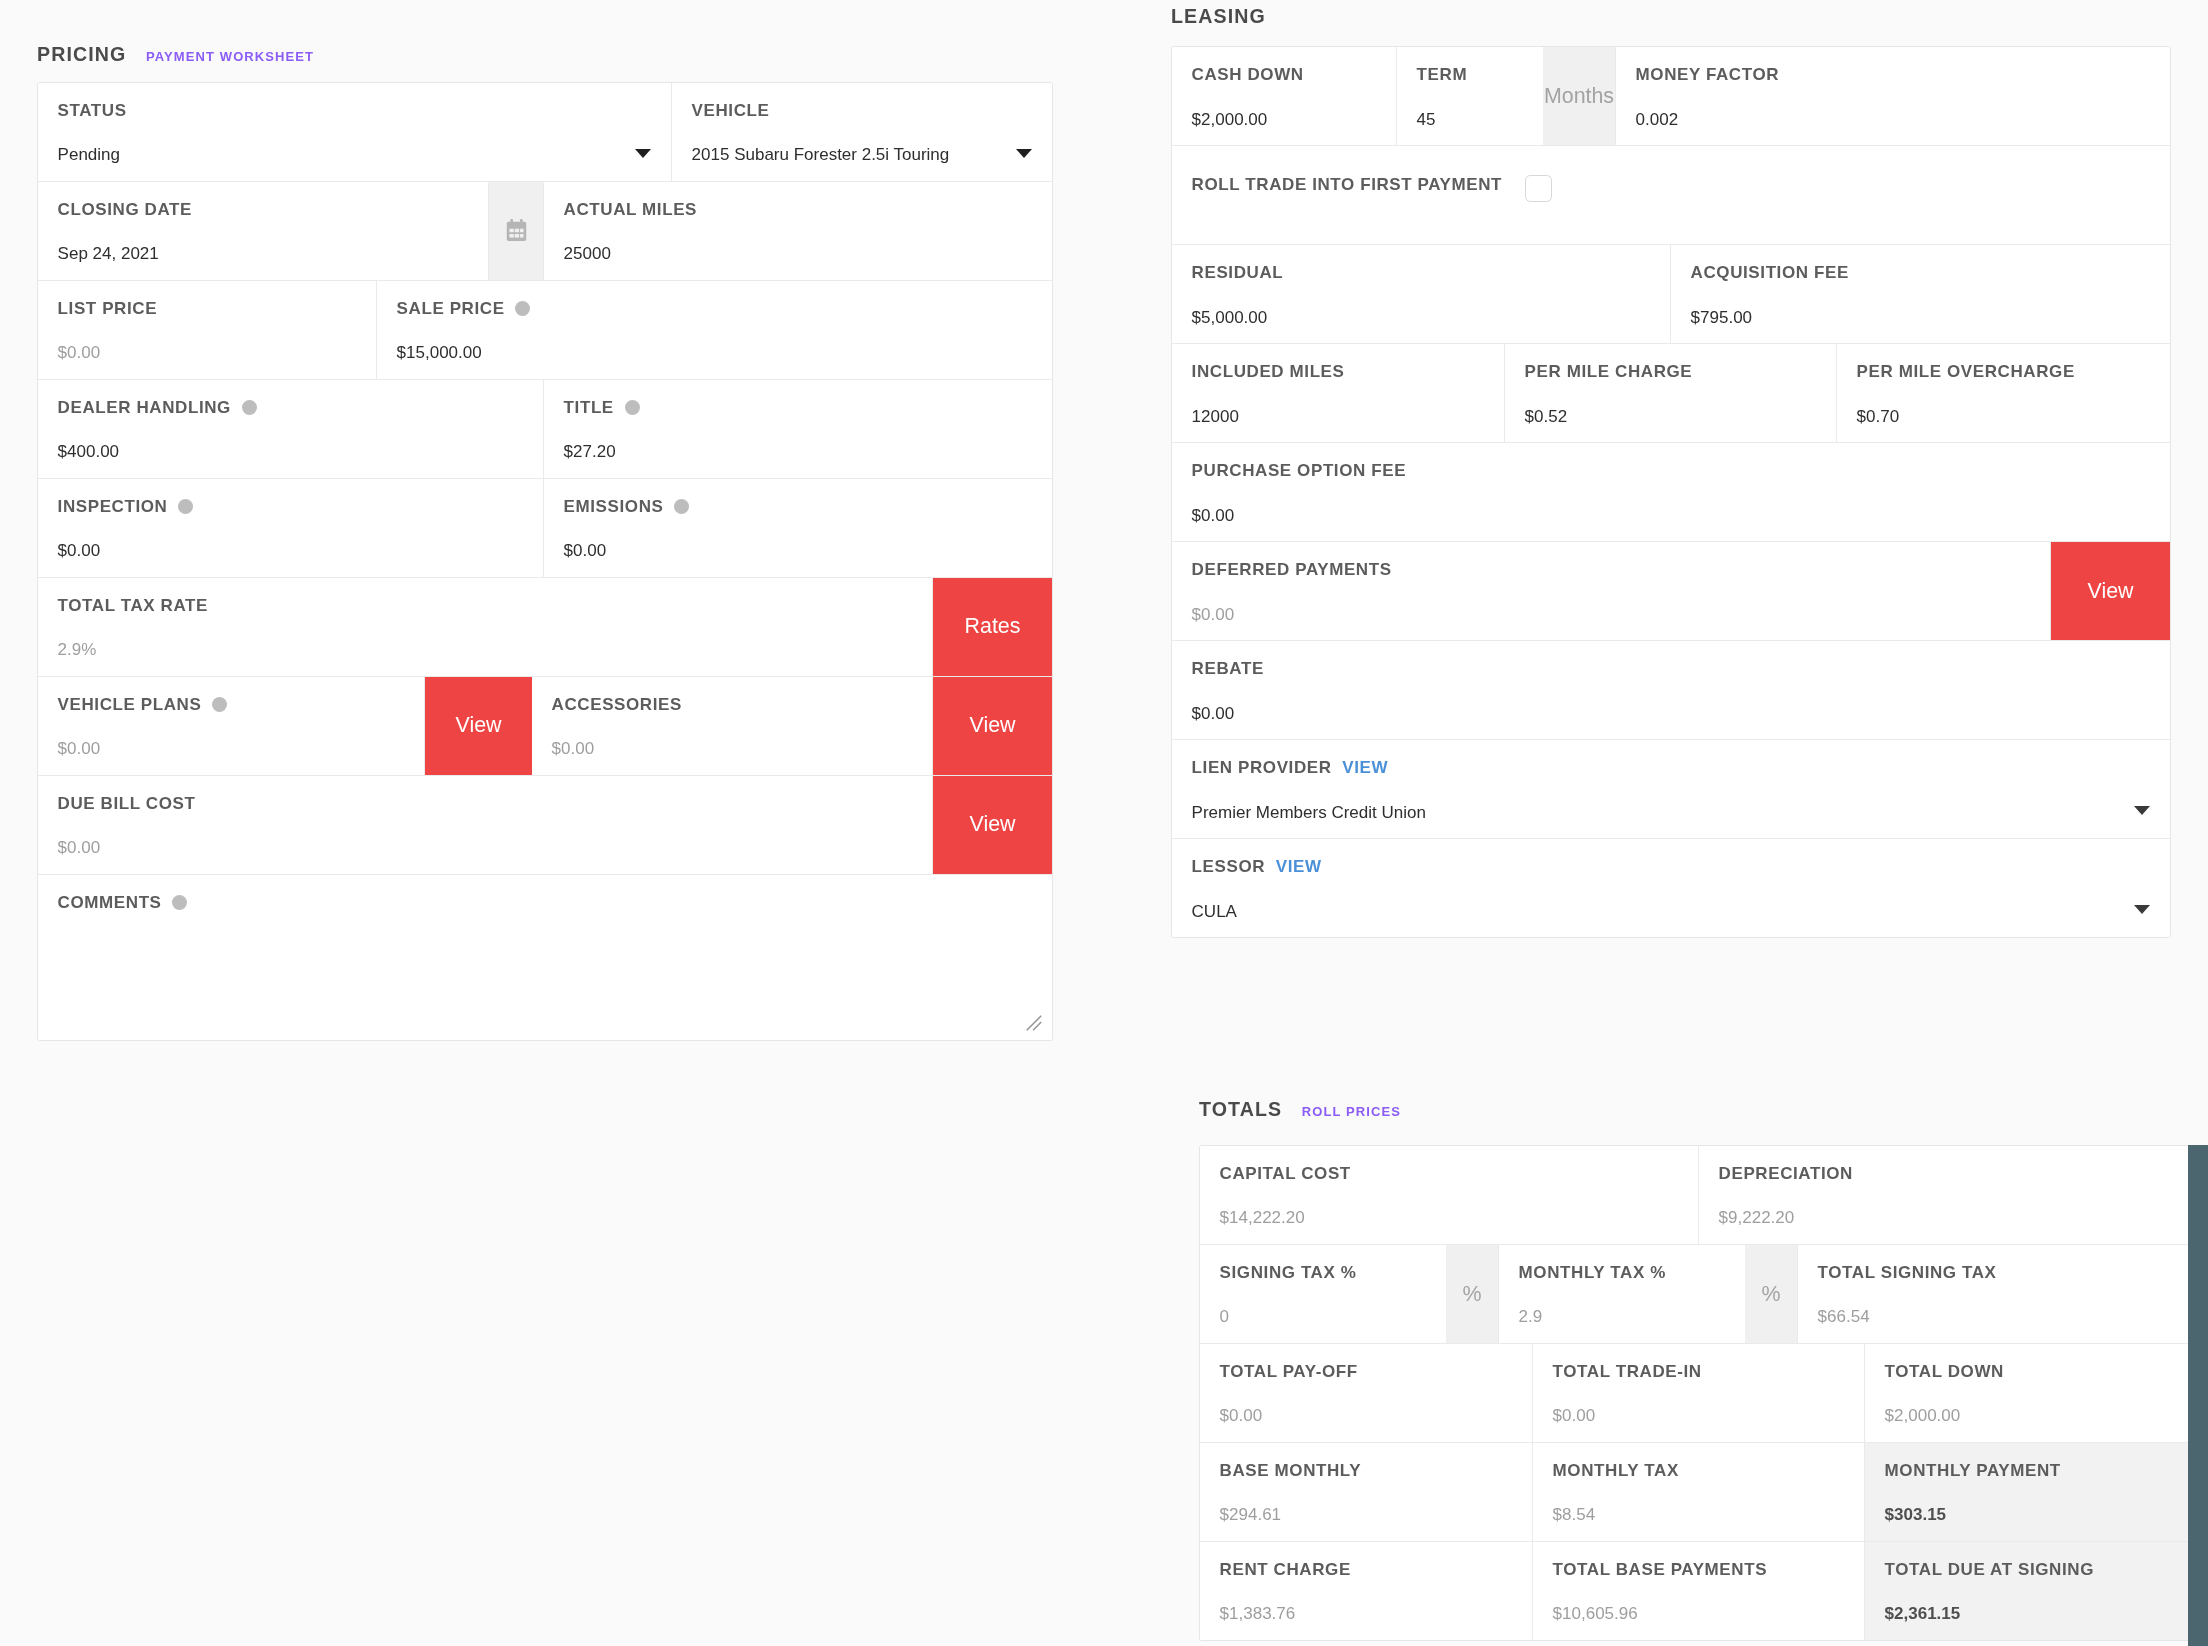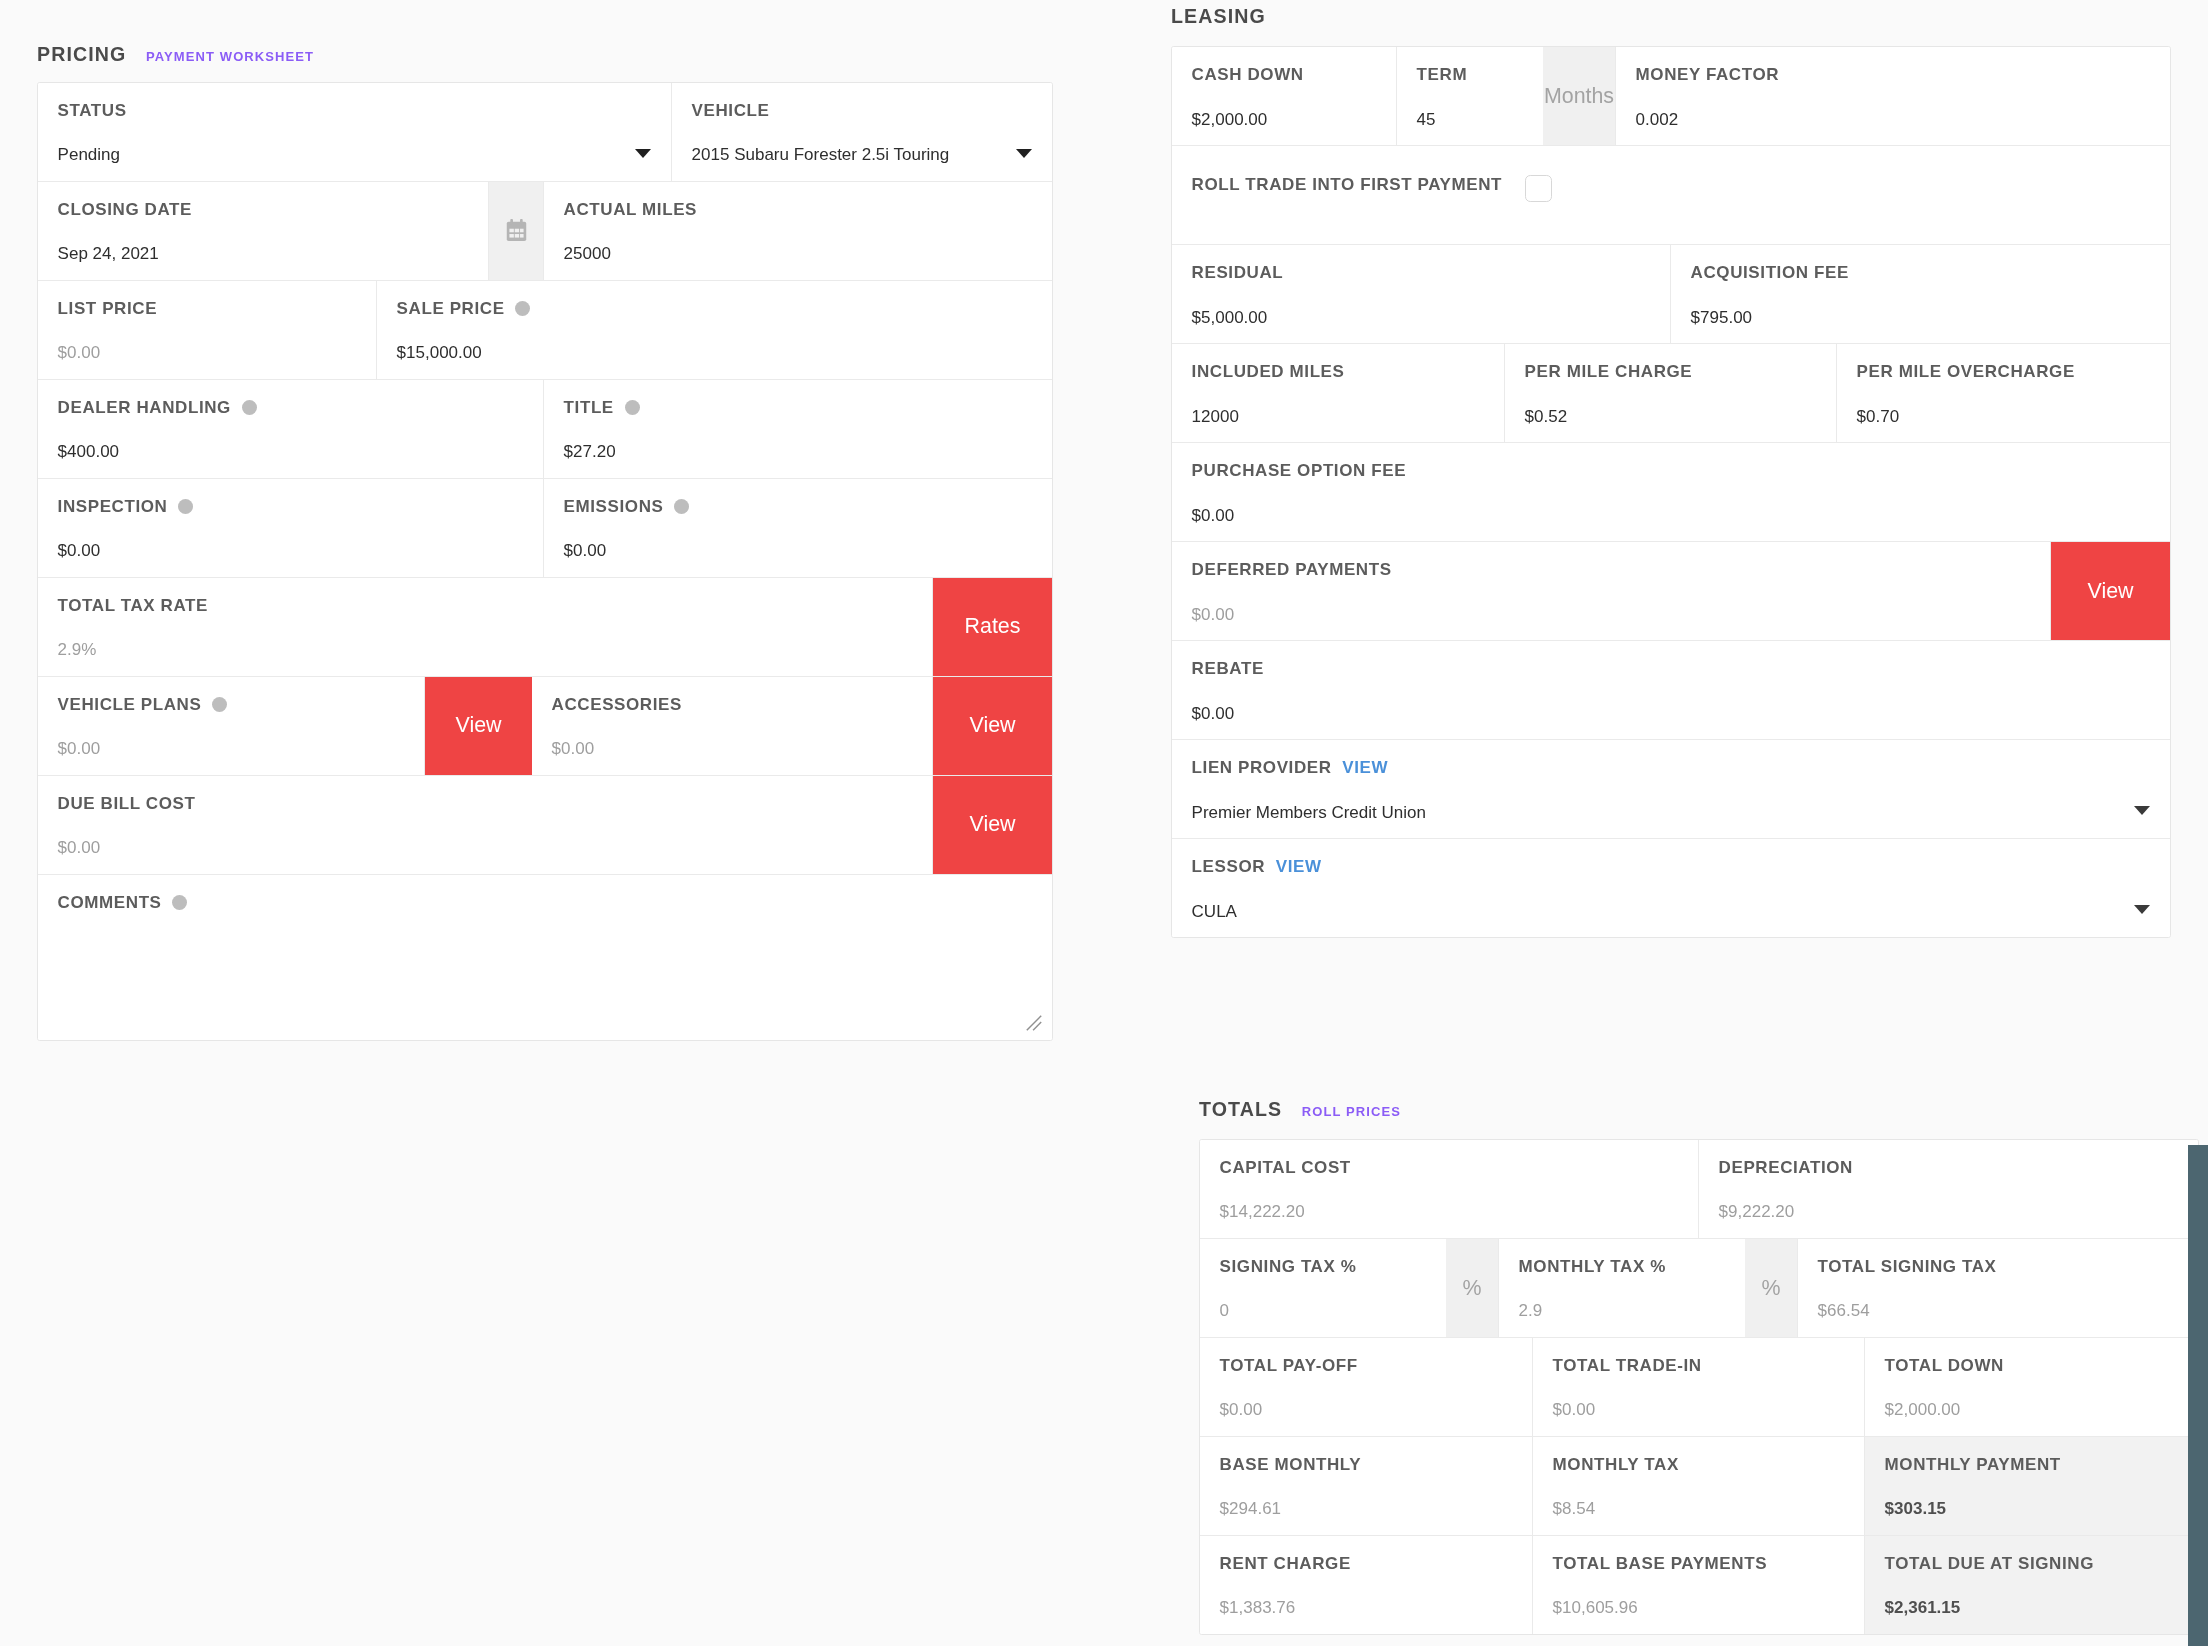--- a/index.html
+++ b/index.html
@@ -121,21 +121,21 @@
   }
 
   
   #pricing-panel { position: absolute; left: 37px; top: 12.5px; width: 1016px; }
   #pricing-panel .card { margin-top: 16px; }
 
   #leasing-panel { position: absolute; left: 1171px; top: 5.3px; width: 1000px; }
   #leasing-panel .card { margin-top: 18px; }
 
   #totals-panel { position: absolute; left: 1199px; top: 1068px; width: 1000px; }
-  #totals-panel .card { margin-top: 18px; }
+  #totals-panel .card { margin-top: 24px; }
 
   
   #page-scrollbar {
     position: absolute; right: 0; top: 1145px;
     width: 19.6px; height: 502px;
     background: #4c6670;
   }
 </style>
 </head>
 <body>

